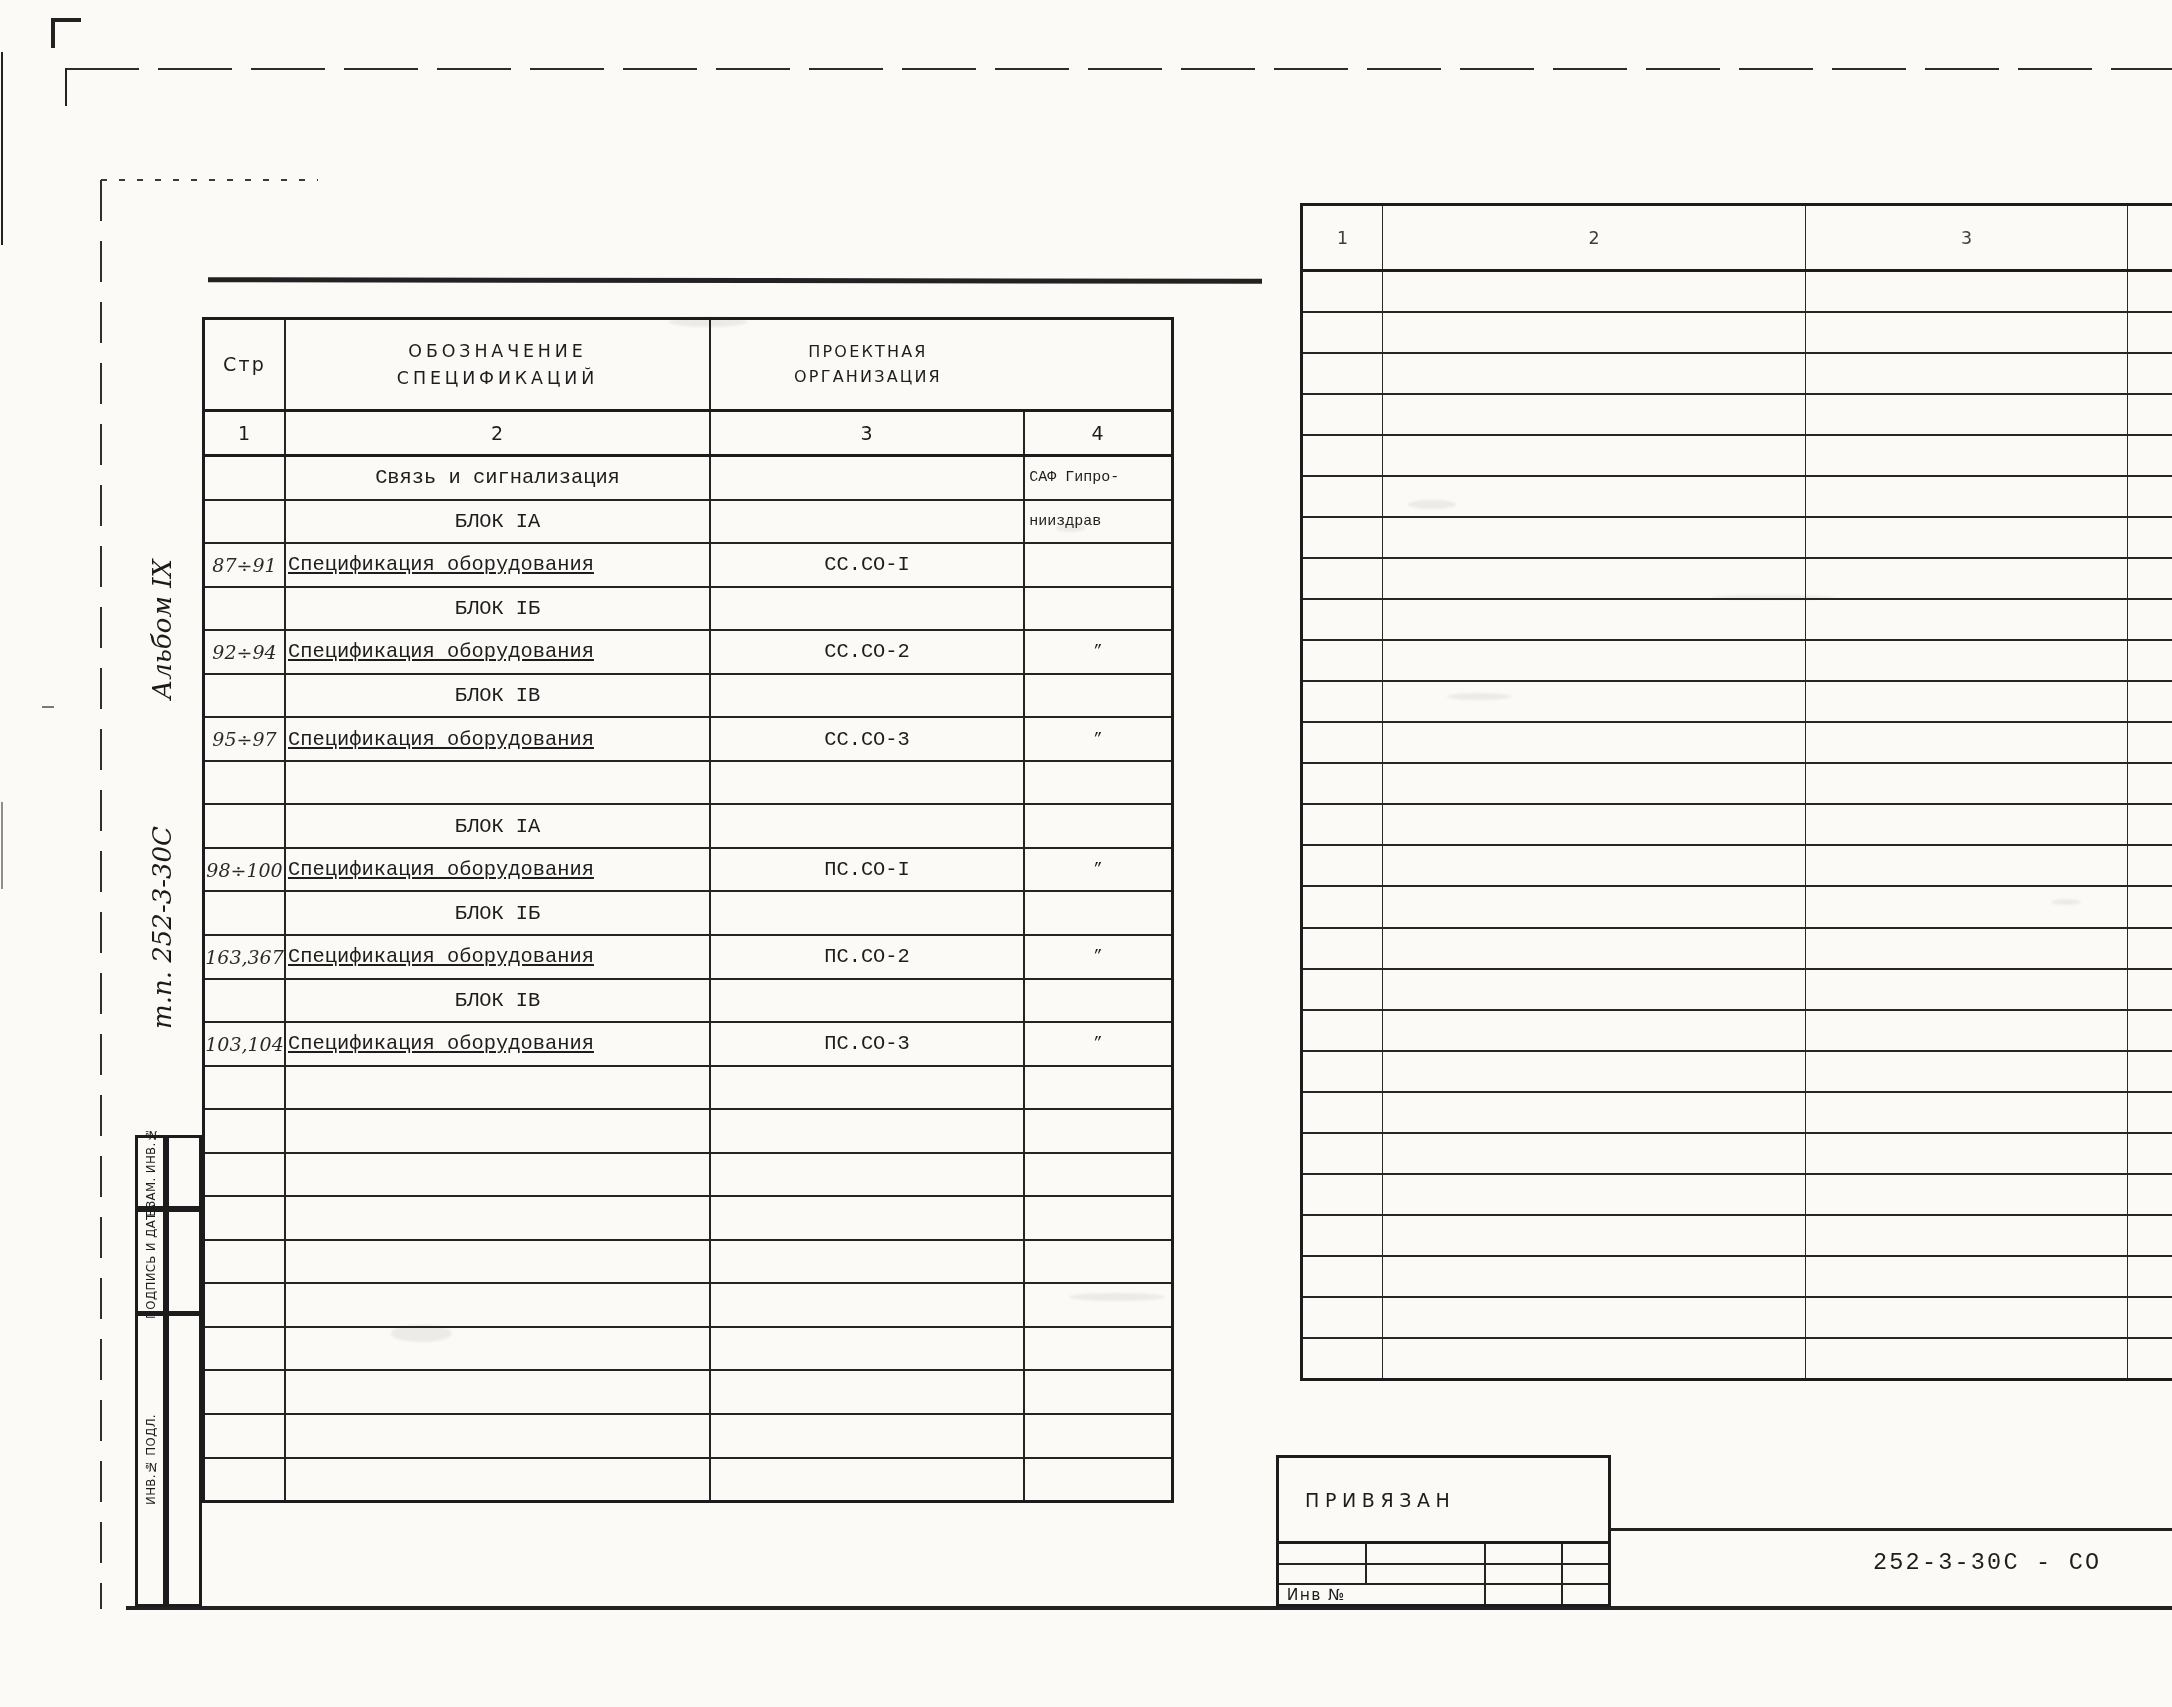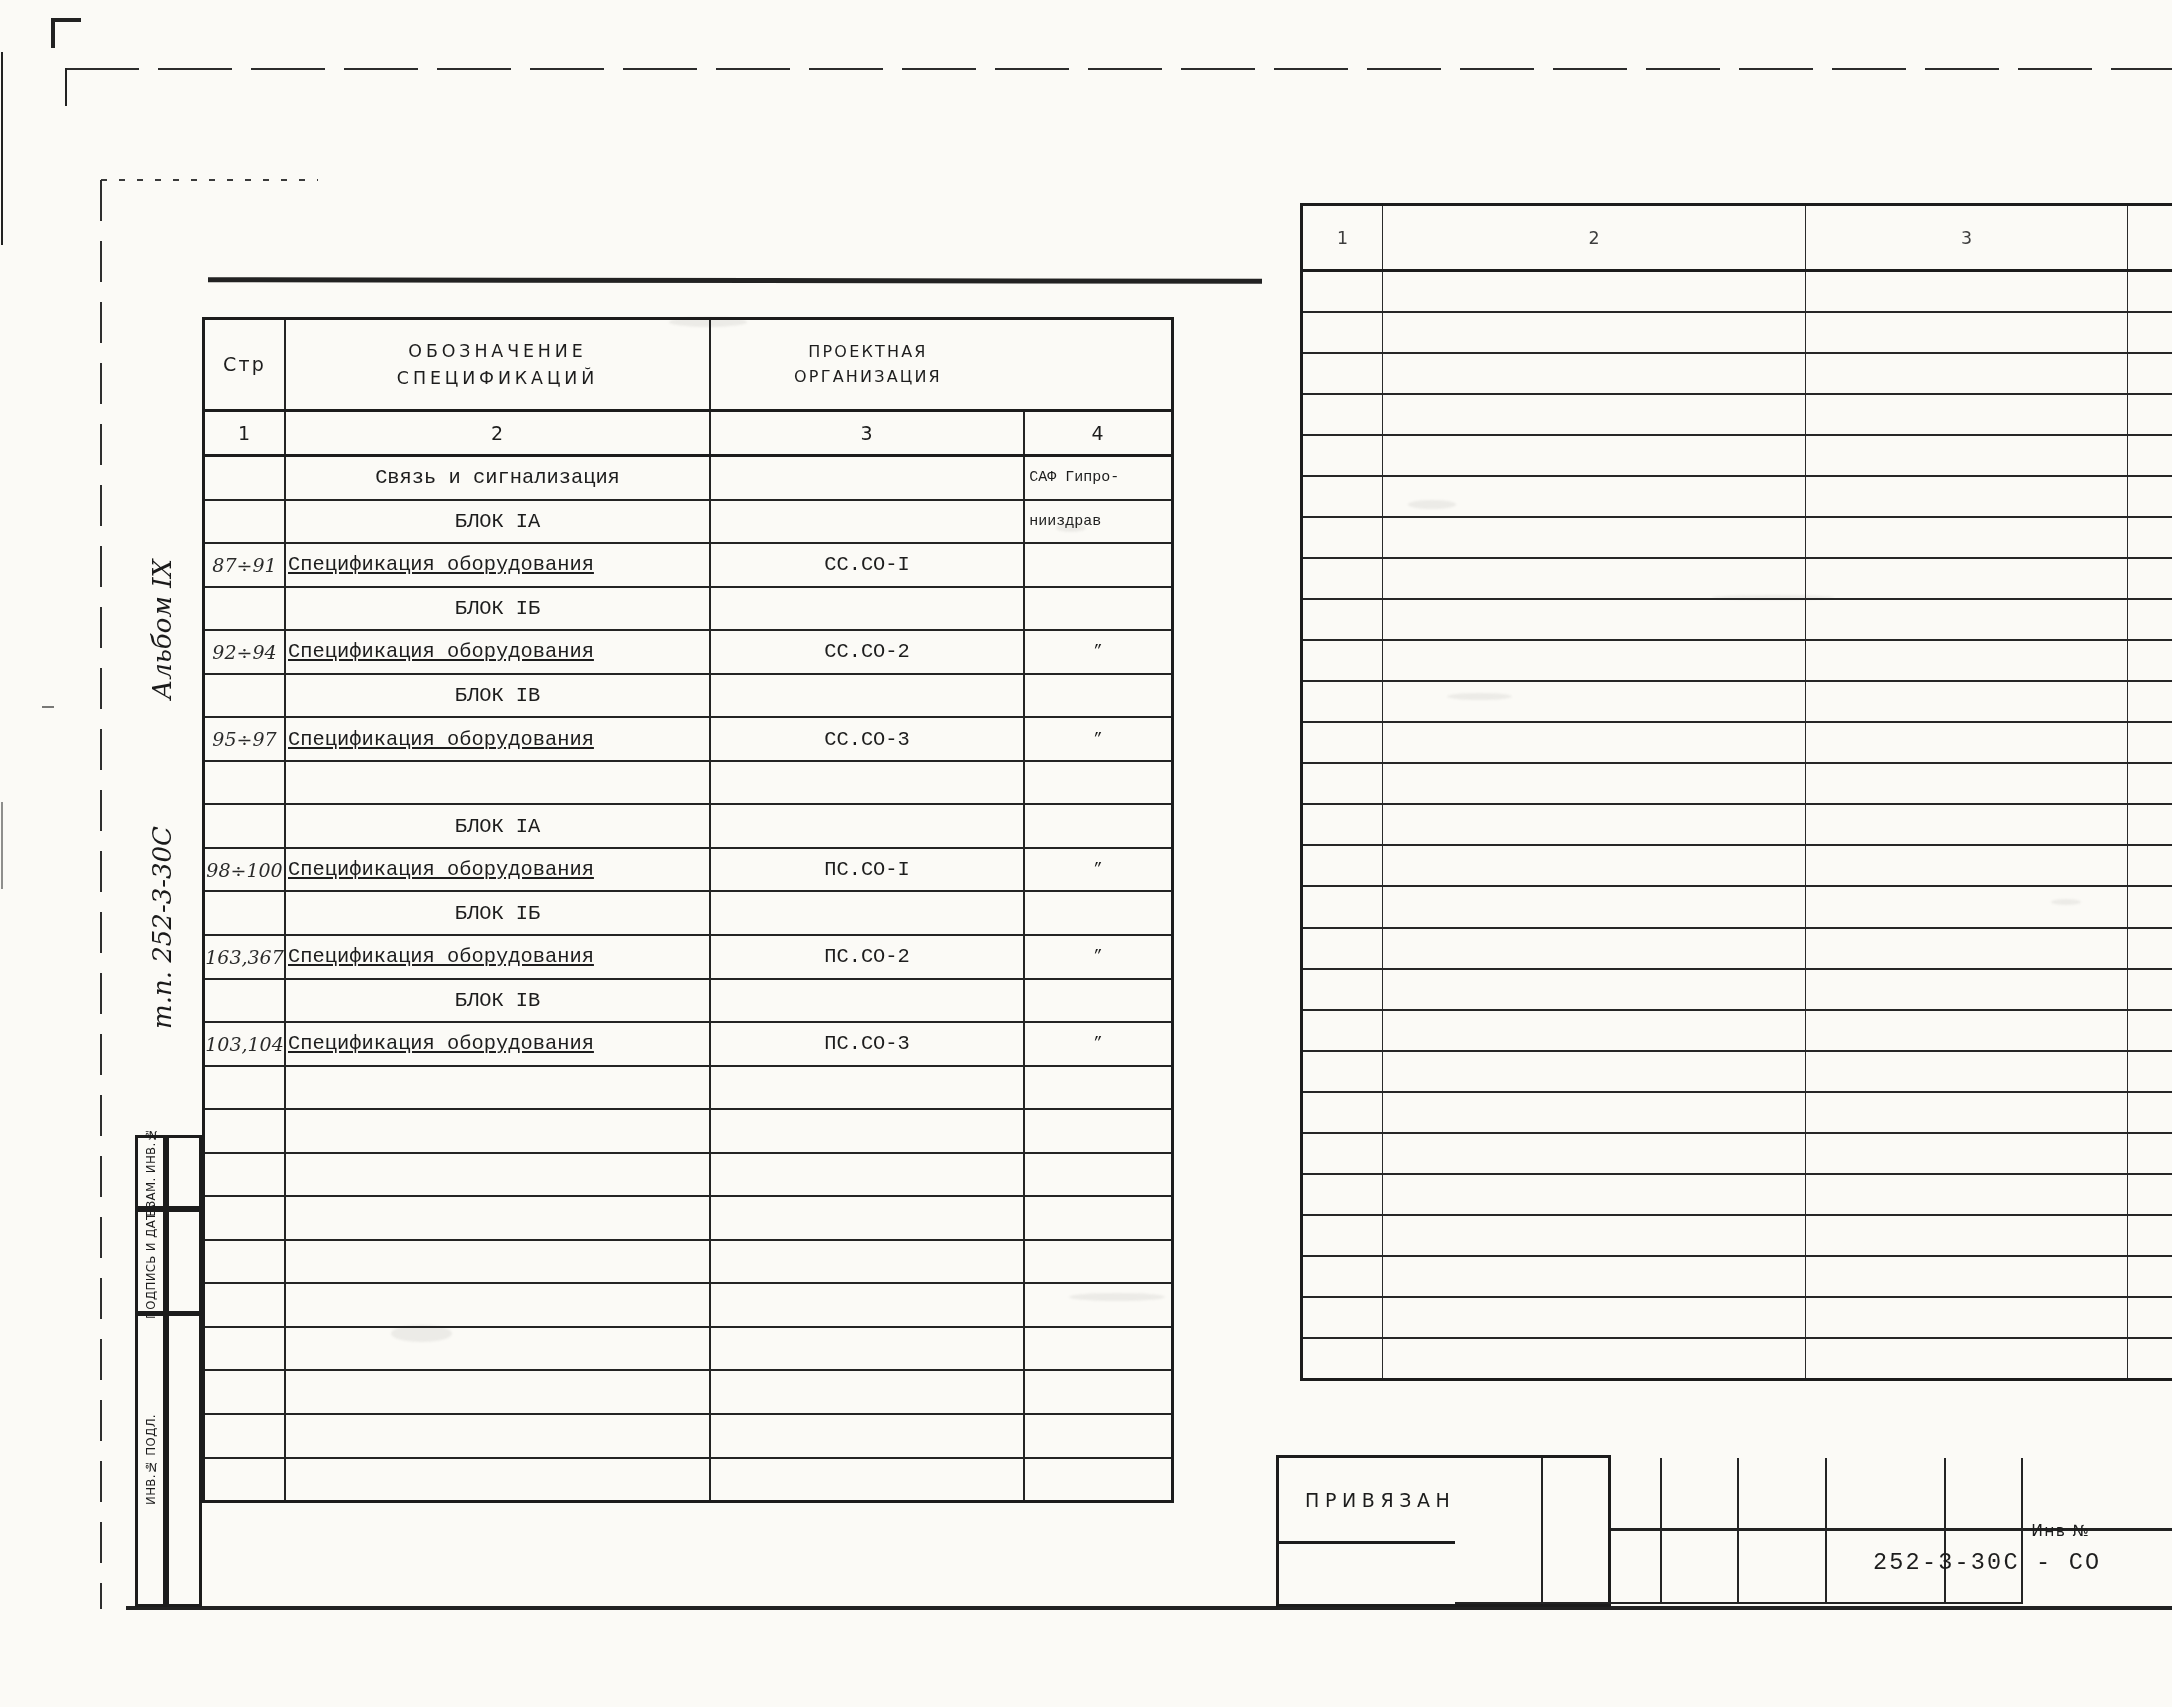--- a/index.html
+++ b/index.html
@@ -50,21 +50,21 @@
   .rcell:last-child{border-right:none;}
   
   .stampbox{position:absolute;border:3px solid #1c1c1c;box-sizing:border-box;
             display:flex;align-items:center;justify-content:center;}
   .stamp-label{font-size:11.7px;letter-spacing:0.4px;white-space:nowrap;}
   
   .marginnote{position:absolute;display:flex;align-items:center;justify-content:center;
               font-size:26px;color:#1a1a1a;}
   
   .pbox{left:1276px;top:1455px;width:335px;height:152px;border:3.5px solid #1c1c1c;
-        display:flex;flex-direction:row;}
+        display:flex;flex-direction:column;}
   .pbox-hdr{height:86px;border-bottom:3px solid #1c1c1c;display:flex;align-items:center;
             padding-left:26px;font-size:19px;letter-spacing:5.6px;box-sizing:border-box;}
   .pbox-row{flex:1;display:grid;border-bottom:2.6px solid #242424;}
   .pbox-row:last-child{border-bottom:none;}
   .pcols4{grid-template-columns:88px 119px 77px 1fr;}
   .pcols3{grid-template-columns:207px 77px 1fr;}
   .pcell{border-right:2.2px solid #242424;display:flex;align-items:center;box-sizing:border-box;}
   .pcell:last-child{border-right:none;}
   .pinv{font-size:15.6px;letter-spacing:1.3px;padding-left:7.8px;}
   .docno{left:1873px;top:1549px;width:295px;font-size:23.5px;letter-spacing:2.2px;}

